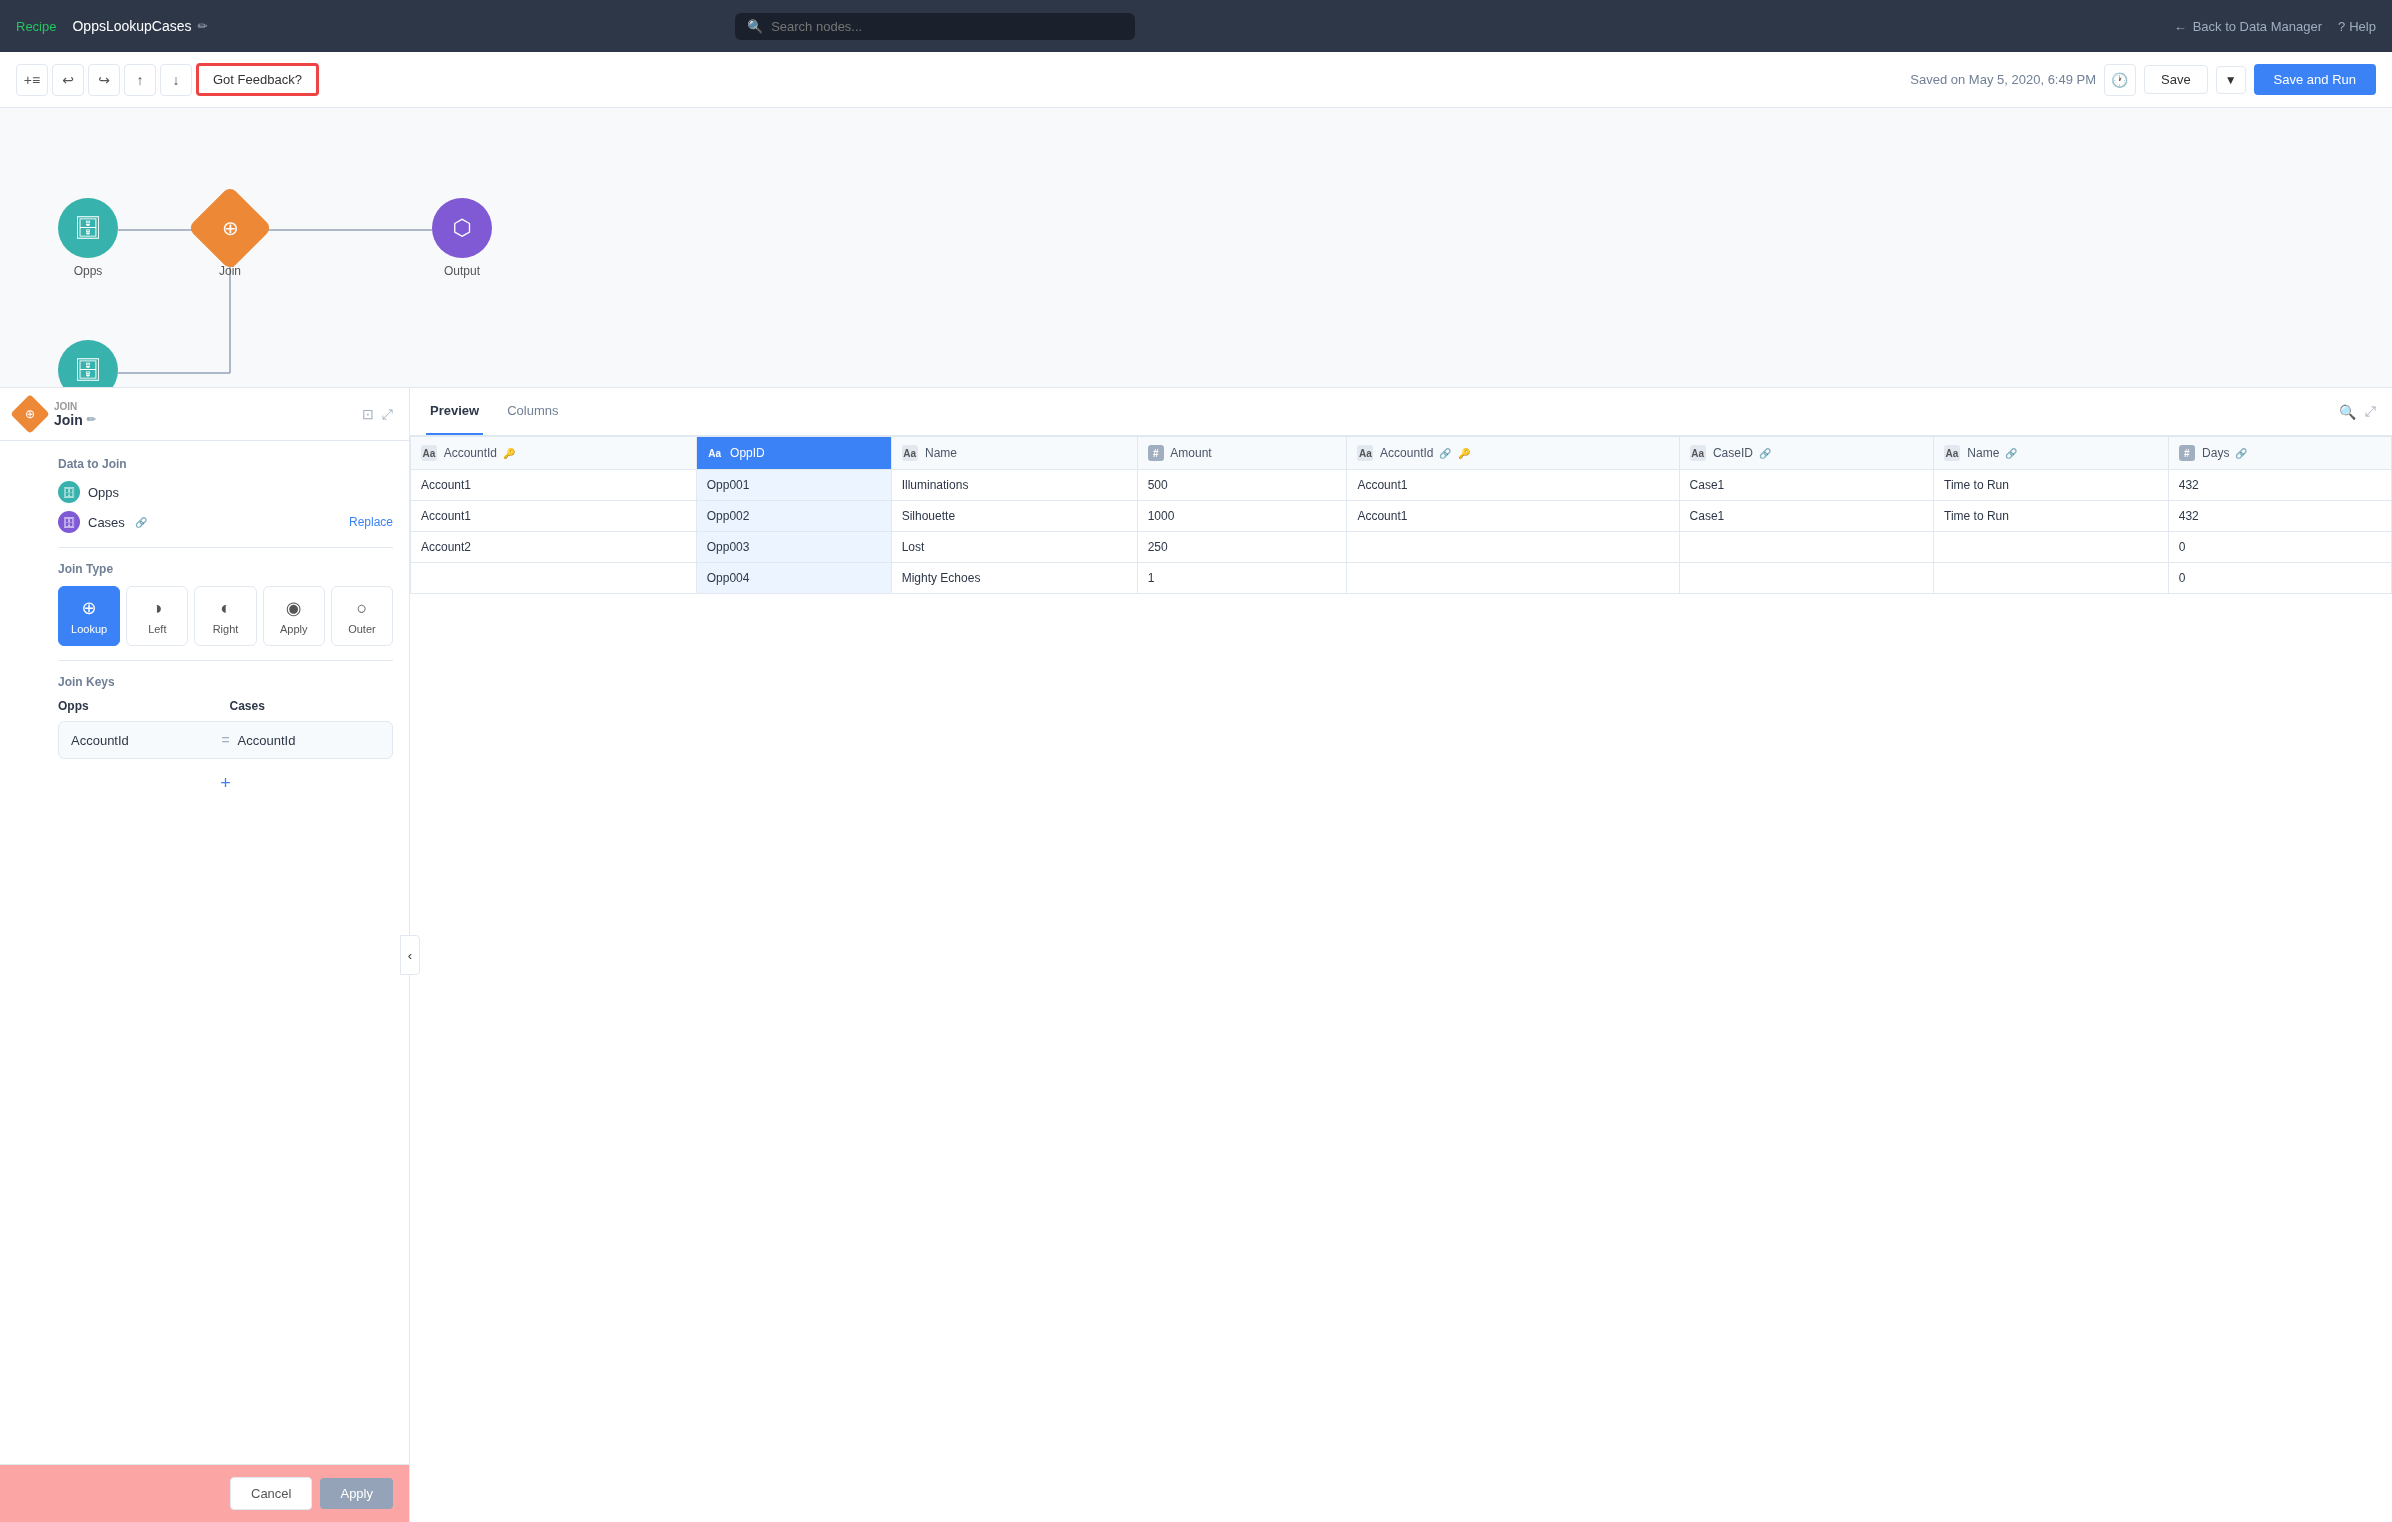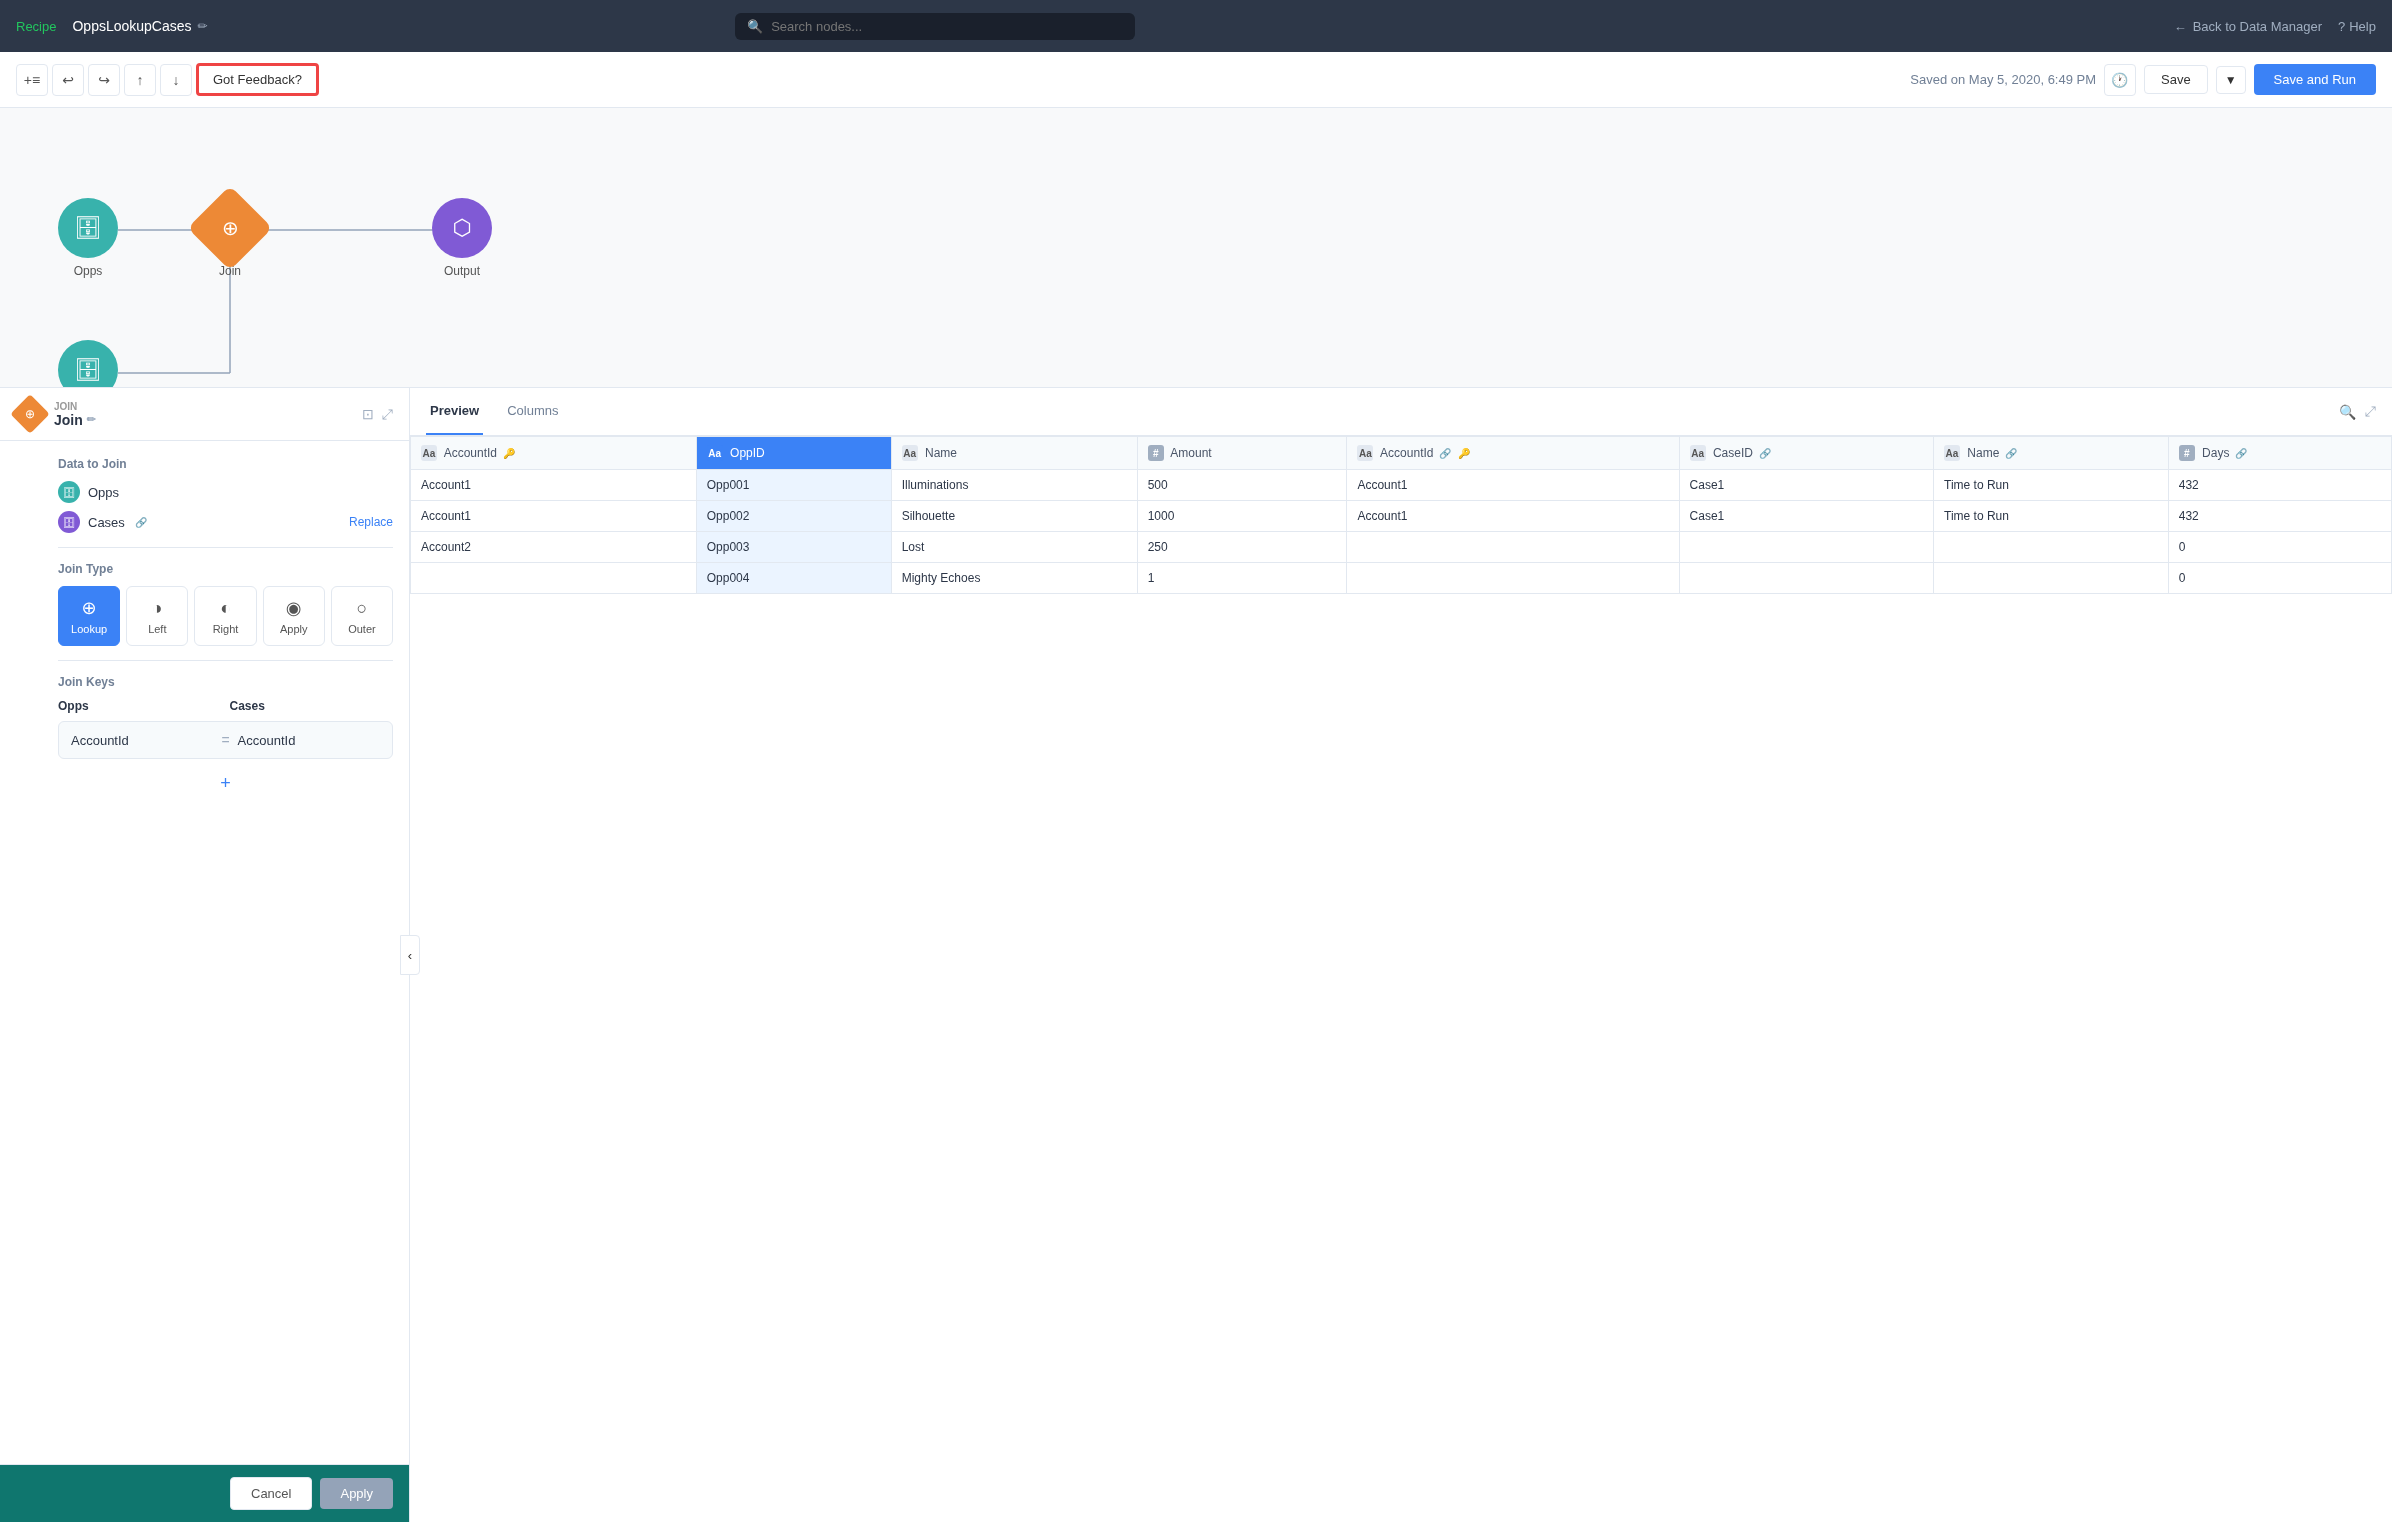--- a/index.html
+++ b/index.html
@@ -82,21 +82,21 @@
 
     .join-keys-section { margin-top: 8px; }
     .join-keys-header { display: grid; grid-template-columns: 1fr 1fr; gap: 8px; margin-bottom: 8px; }
     .join-keys-col-label { font-size: 12px; font-weight: 600; color: #2d3748; }
     .join-key-row { background: #f7fafc; border: 1px solid #e2e8f0; border-radius: 6px; padding: 10px 12px; display: flex; align-items: center; gap: 8px; }
     .join-key-left { flex: 1; font-size: 13px; color: #2d3748; }
     .join-key-eq { color: #a0aec0; font-size: 14px; }
     .join-key-right { flex: 1; font-size: 13px; color: #2d3748; }
     .add-key-btn { color: #3b82f6; font-size: 18px; cursor: pointer; background: none; border: none; display: flex; align-items: center; justify-content: center; width: 28px; height: 28px; }
 
-    .left-panel-footer { display: flex; align-items: center; justify-content: flex-end; gap: 8px; padding: 12px 16px; border-top: 1px solid #e2e8f0; background: #0f766e; }
+    .left-panel-footer { display: flex; align-items: center; justify-content: flex-end; gap: 8px; padding: 12px 16px; border-top: 1px solid #e2e8f0; background: #fca5a5; }
     .cancel-btn { background: #fff; border: 1px solid #e2e8f0; border-radius: 4px; padding: 8px 20px; cursor: pointer; font-size: 13px; color: #555; }
     .apply-btn { background: #94a3b8; border: none; border-radius: 4px; padding: 8px 20px; cursor: pointer; font-size: 13px; color: #fff; }
 
     
     .right-panel { flex: 1; background: #fff; display: flex; flex-direction: column; overflow: hidden; }
 
     .panel-tabs { display: flex; align-items: center; border-bottom: 1px solid #e2e8f0; padding: 0 16px; height: 48px; gap: 20px; }
     .panel-tab { font-size: 13px; color: #718096; cursor: pointer; padding: 0 4px; height: 100%; display: flex; align-items: center; border-bottom: 2px solid transparent; }
     .panel-tab.active { color: #2d3748; font-weight: 600; border-bottom-color: #3b82f6; }
 

